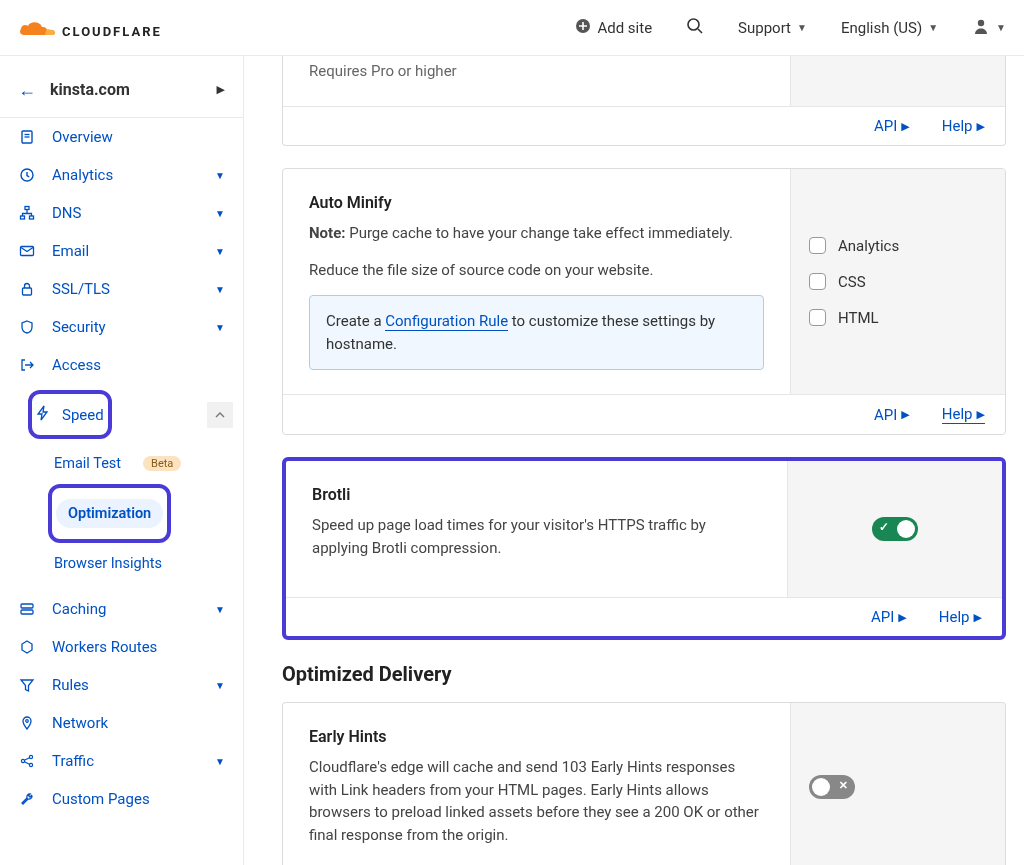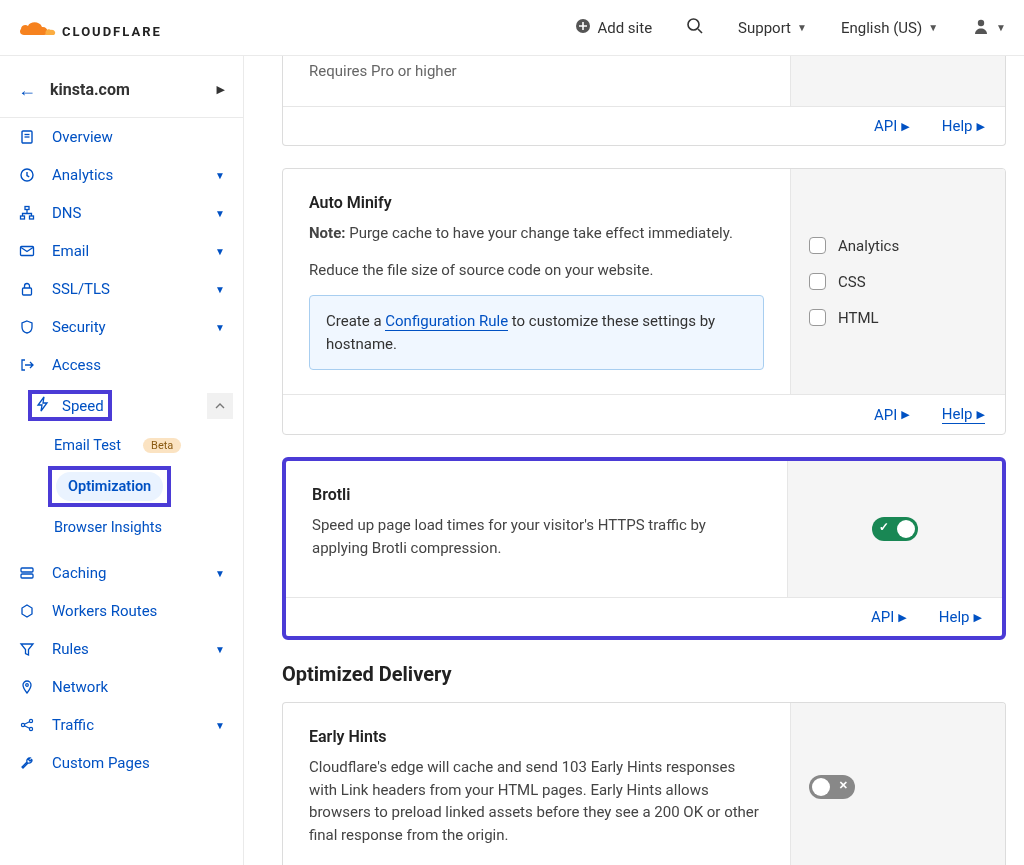--- a/index.html
+++ b/index.html
@@ -22,21 +22,21 @@
 
   .layout { display:flex; }
   
   .sidebar { width:244px; border-right:1px solid #eaeaea; padding:6px 0 20px 0; }
   .nav-item, .nav-sub { display:flex; align-items:center; padding:10px 18px; color:#0051c3; cursor:pointer; font-size:15px; gap:16px; position:relative;}
   .nav-item .icon { width:18px; display:flex; justify-content:center; color:#0051c3;}
   .nav-item .chev { margin-left:auto; font-size:10px; color:#0051c3;}
   .nav-sub { padding:10px 18px 10px 54px; font-size:14.5px; }
   .nav-sub.active { background:#eaf3ff; border-radius:18px; font-weight:600; }
   .badge-beta { background:#fbe3c2; color:#8a5a12; border-radius:10px; font-size:11px; padding:1px 8px; margin-left:6px;}
-  .highlight-box { border:4px solid #4b3bd6; border-radius:0; padding:2px 4px; display:inline-flex; align-items:flex-end;}
+  .highlight-box { border:4px solid #4b3bd6; border-radius:12px; padding:11px 4px; display:inline-flex; align-items:flex-end;}
   .speed-box { margin-left:14px; }
   .expand-box { width:26px; height:26px; background:#f1f1f1; display:flex; align-items:center; justify-content:center; margin-left:auto; }
   .speed-row { display:flex; align-items:center; padding:6px 10px 6px 14px;}
 
   
   .main { flex:1; padding:0 18px 30px 38px; }
   .card { border:1px solid #dcdcdc; border-radius:4px; margin-bottom:22px; background:#fff; overflow:hidden;}
   .card-body { display:flex; }
   .card-left { flex:1; padding:24px 26px; }
   .card-right { width:215px; background:#f5f5f5; border-left:1px solid #e6e6e6; padding:22px 18px; display:flex; flex-direction:column; gap:18px; align-items:flex-start; justify-content:center;}

